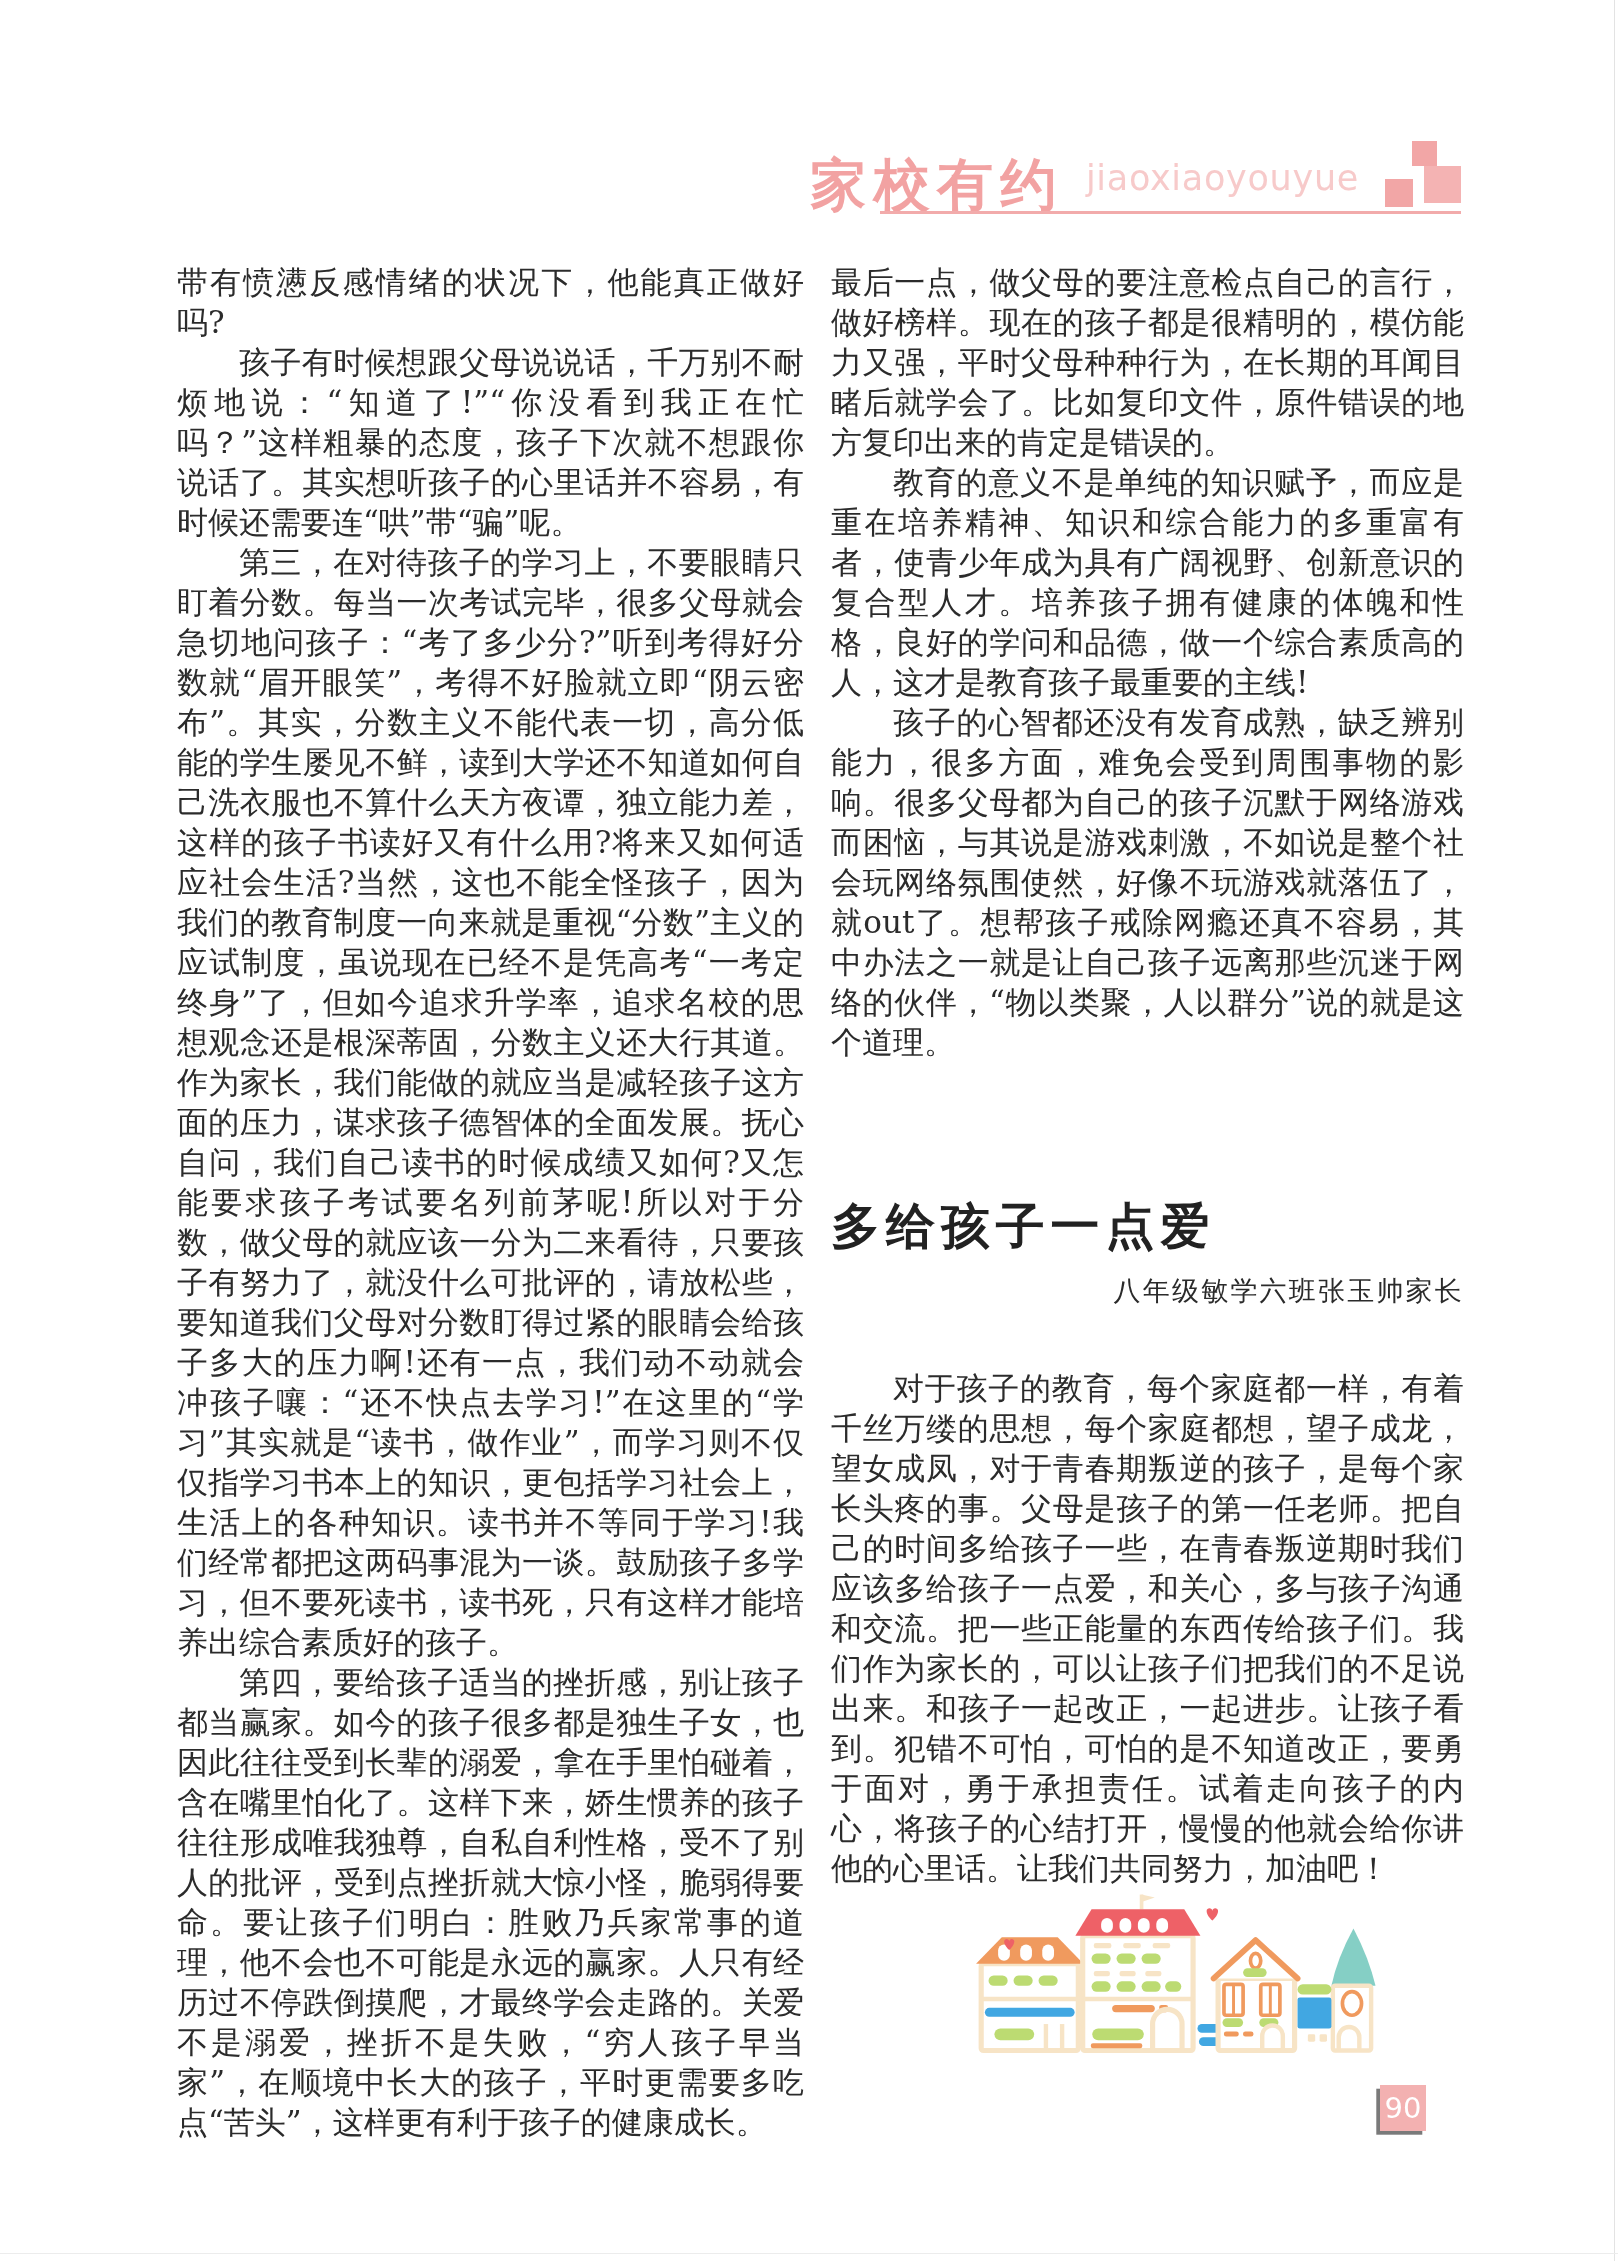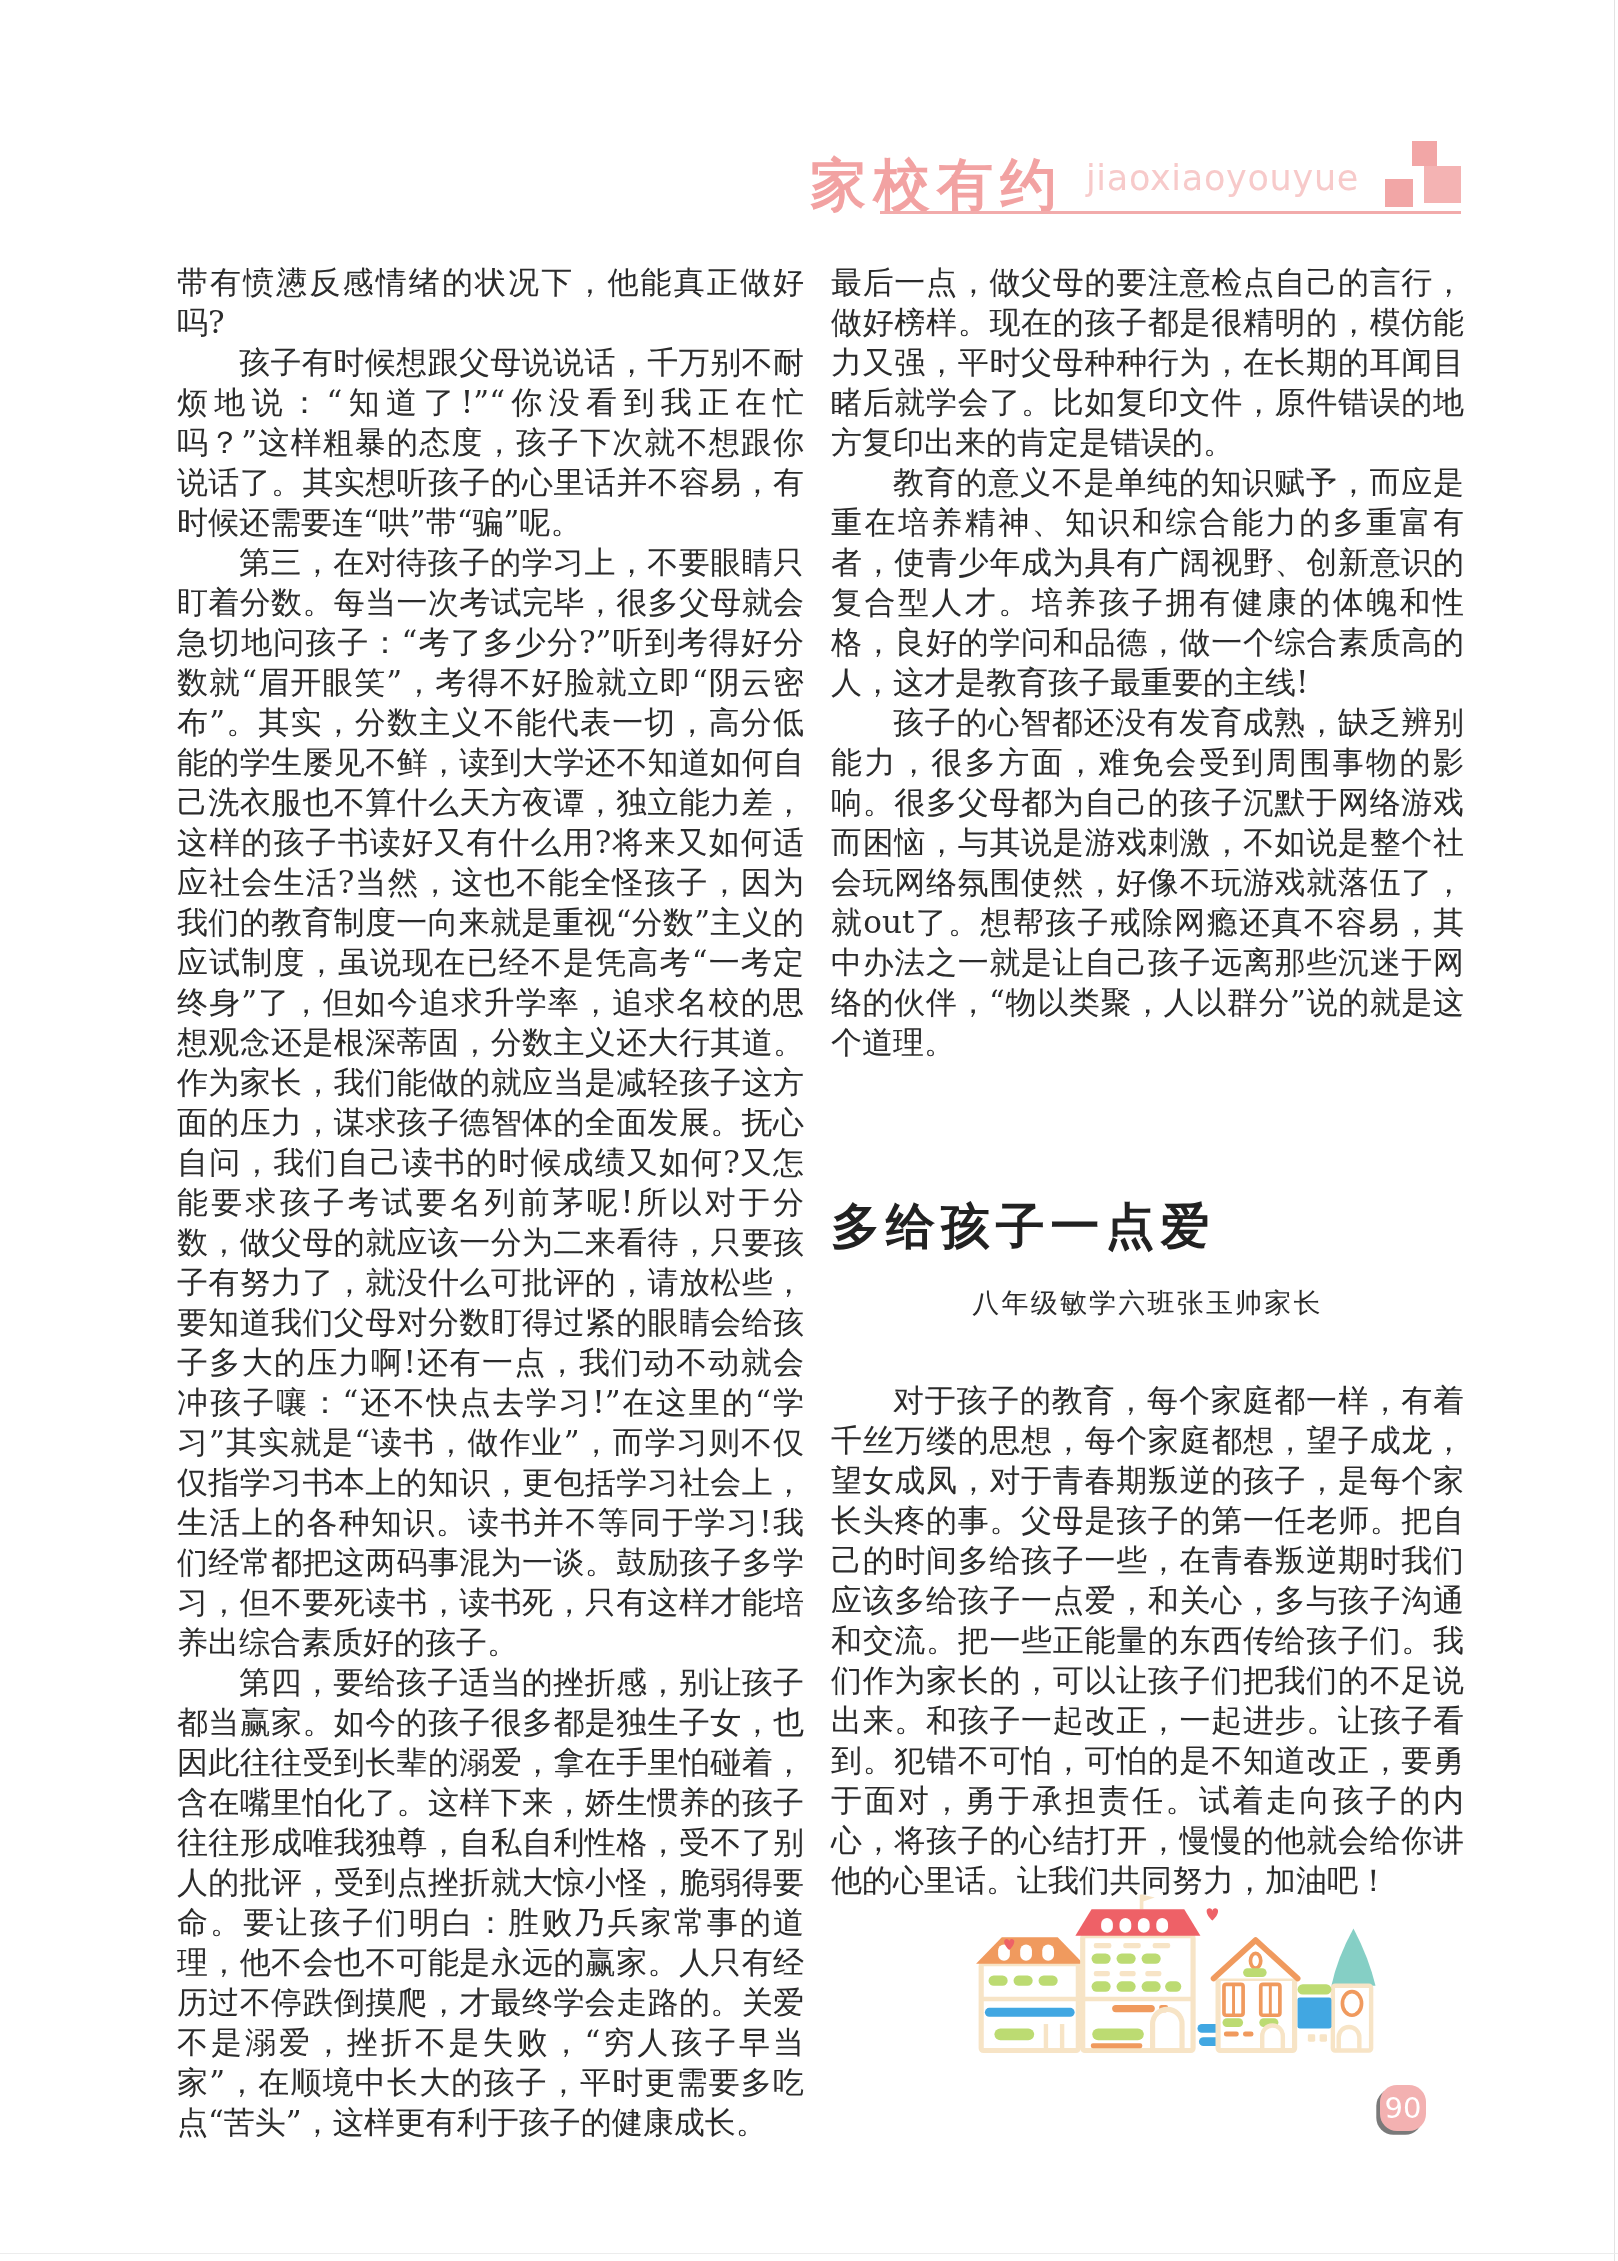--- a/index.html
+++ b/index.html
@@ -44,36 +44,36 @@
   .col-right { left:831px; width:633px; }
   .para { margin:0; text-indent:2em; }
   .para.no-indent { text-indent:0; }
   
   .a2-title {
     margin:136px 0 0 0; text-align:left;
     font-size:49px; font-weight:700; letter-spacing:5.9px;
     line-height:1.15; color:#222;
   }
   .a2-author {
-    margin-top:31px; text-align:center;
+    margin-top:19px; text-align:right;
     font-size:27px; letter-spacing:2.2px; line-height:35px; color:#2b2b2b;
   }
   .a2-body { margin-top:60px; }
   
   .illustration {
     position:absolute; left:965px; top:1890px; margin:0;
     width:412px; height:221px;
   }
   
   .page-number {
     position:absolute; left:1380px; top:2085px;
     width:46px; height:46px; background:#f3b1b1;
     box-shadow:-3.7px 3.7px 0 0 #7a7a7a;
     color:#ffffff; font-family:"DejaVu Sans","Liberation Sans",sans-serif;
-    font-size:29px; line-height:46px; text-align:center;border-radius:17px;
+    font-size:29px; line-height:46px; text-align:center;
   }
   
   .edge-right  { position:absolute; right:2.9px; top:0; width:1.5px; height:100%; background:#e3e3e3; }
   .edge-bottom { position:absolute; left:0; bottom:6.6px; width:100%; height:1.5px; background:#ececec; }
 </style>
 </head>
 <body>
 
 <div class="page">
 

